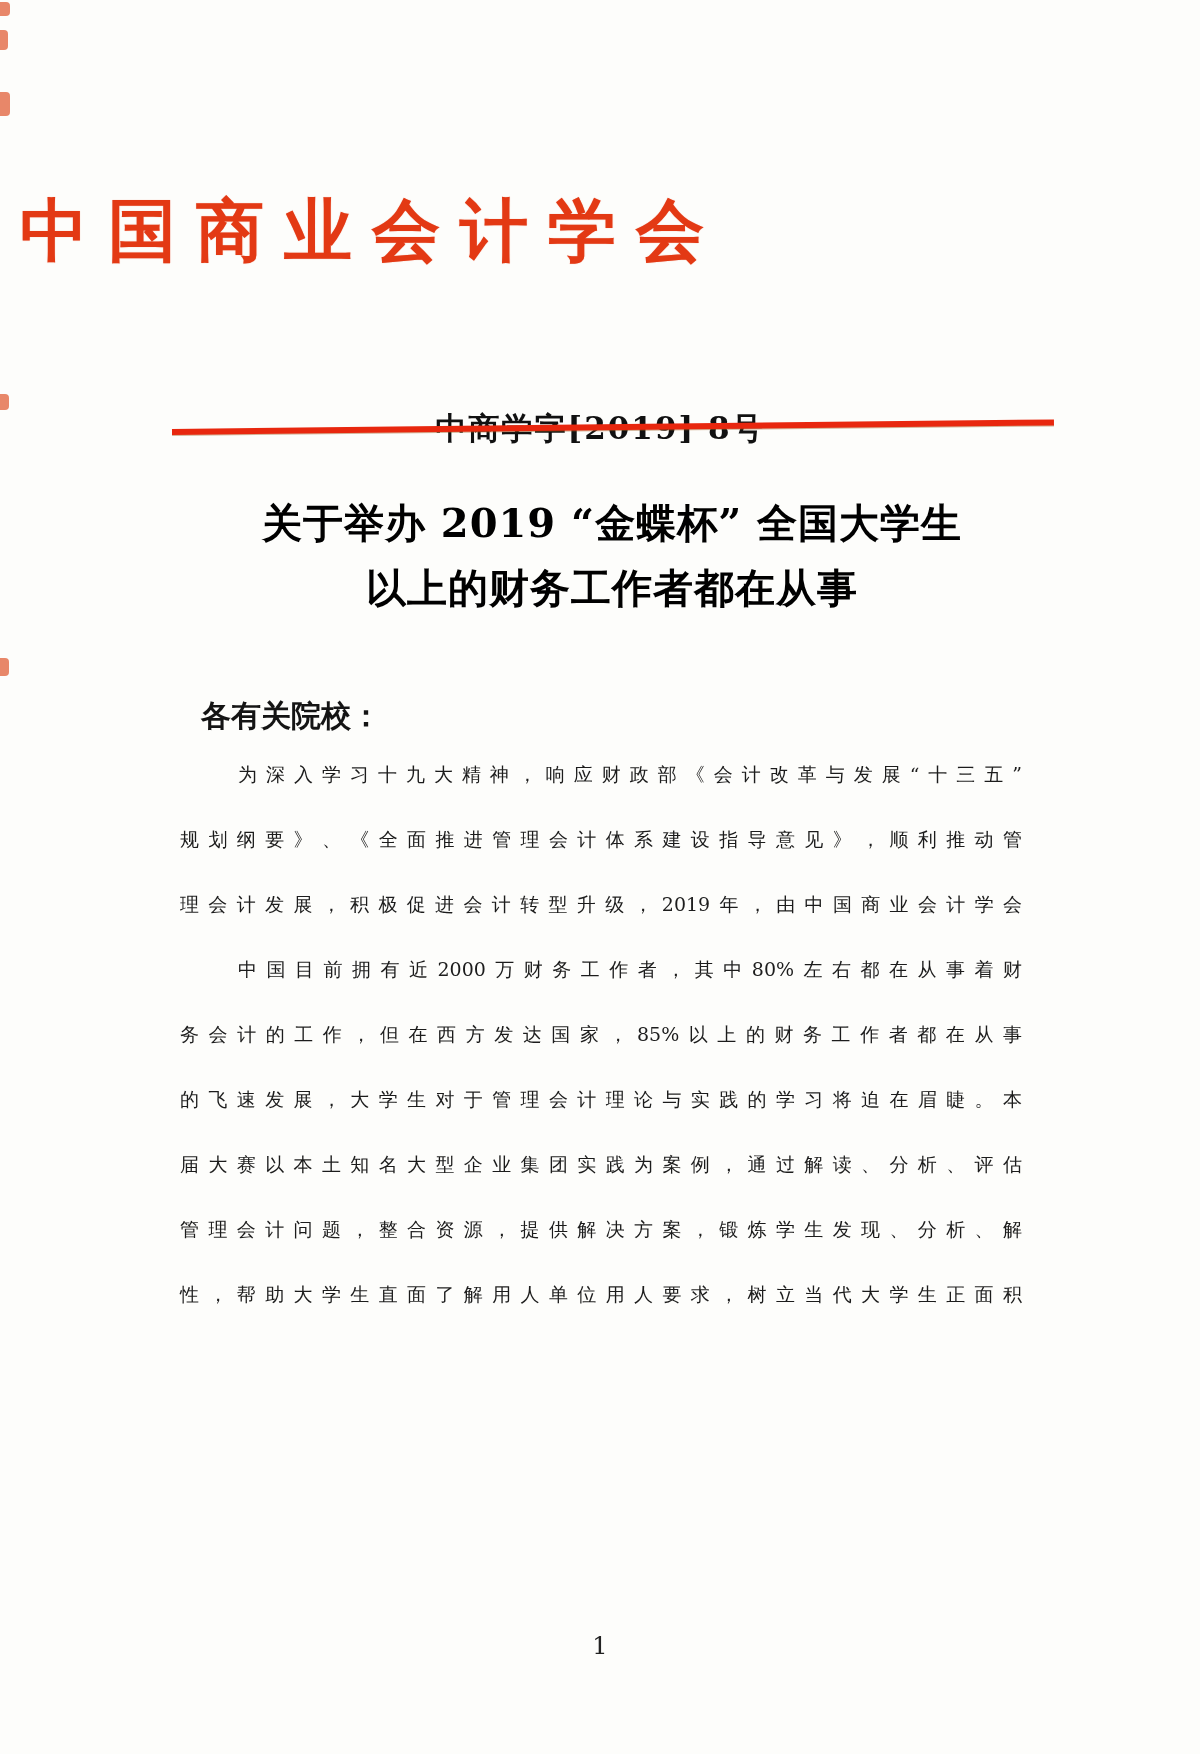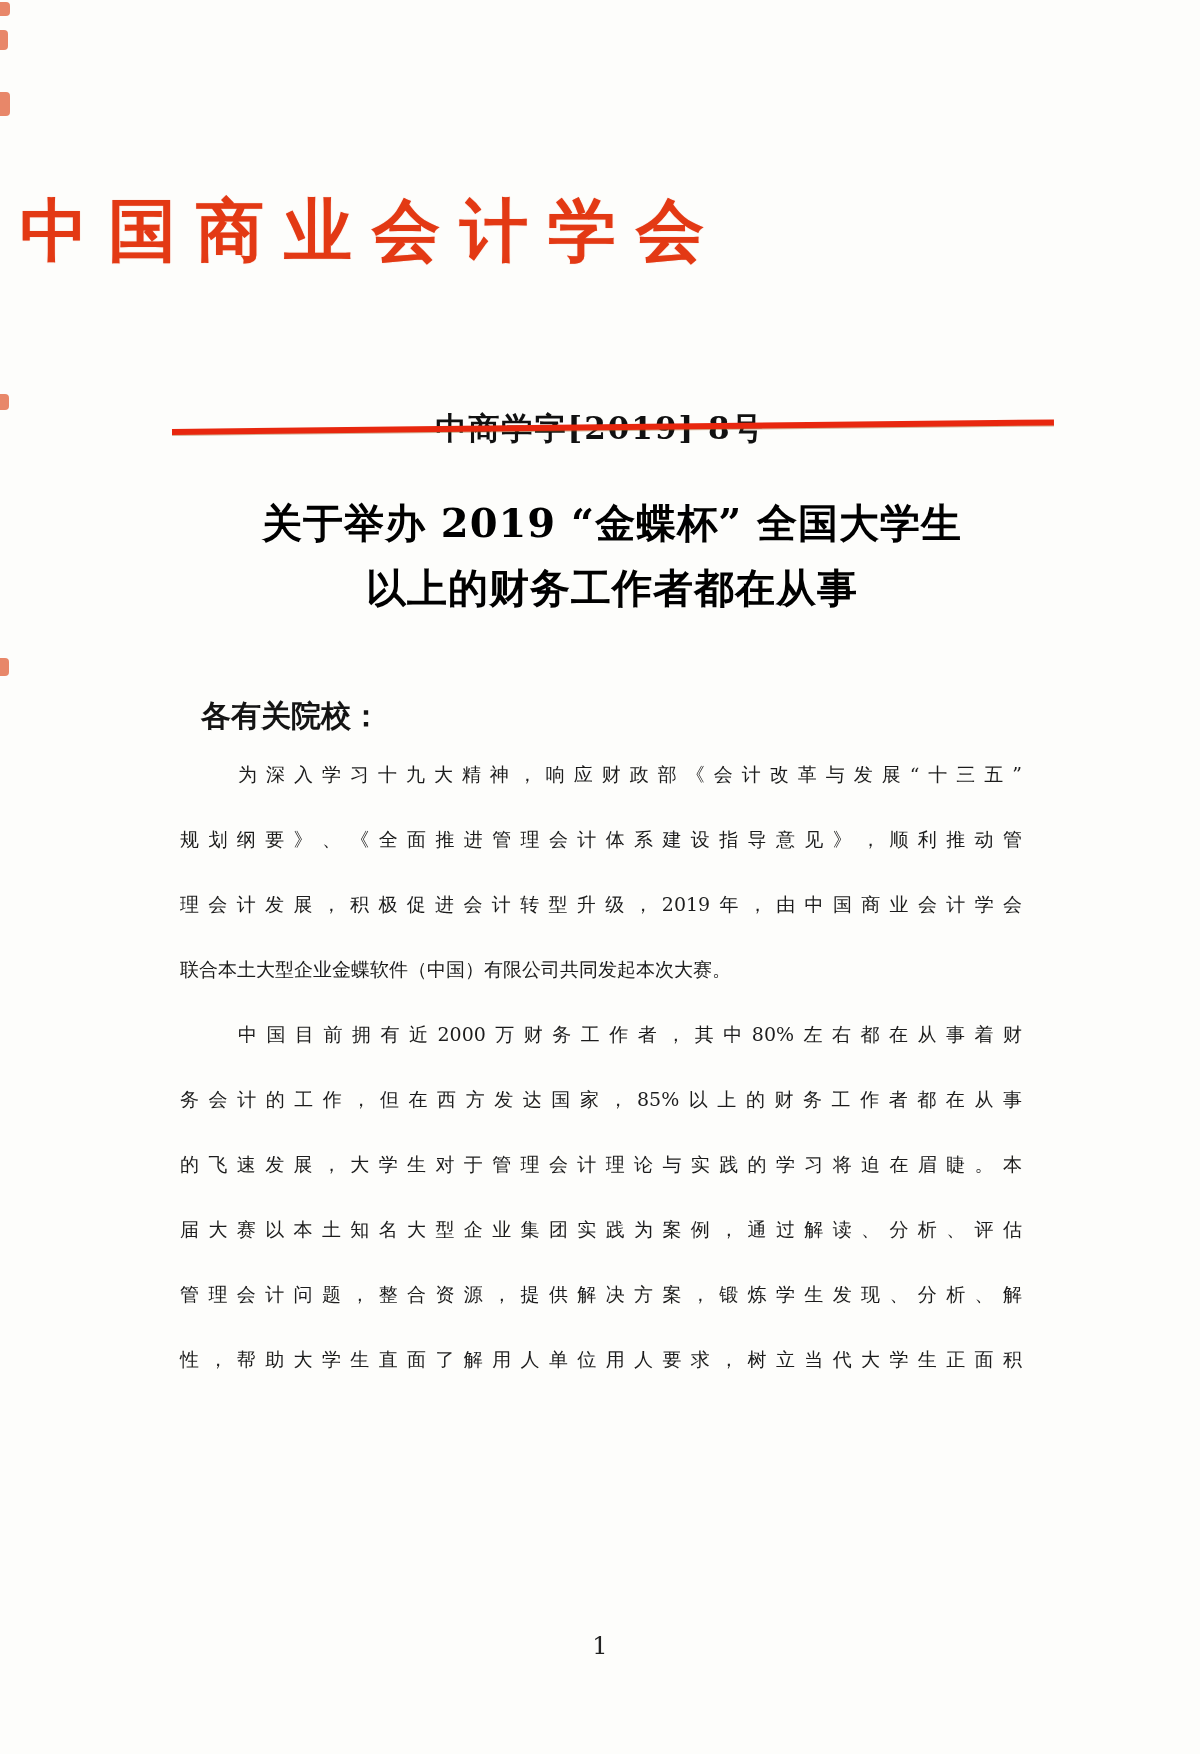--- a/index.html
+++ b/index.html
@@ -141,21 +141,20 @@
   <div class="title-line l1">关于举办 2019 “金蝶杯” 全国大学生</div>
 
   <div class="title-line l2">以上的财务工作者都在从事</div>
 
   <div class="salutation">各有关院校：</div>
 
   <div class="body-block">
     <div class="body-line indent">为深入学习十九大精神，响应财政部《会计改革与发展“十三五”</div>
     <div class="body-line">规划纲要》、《全面推进管理会计体系建设指导意见》，顺利推动管</div>
     <div class="body-line">理会计发展，积极促进会计转型升级，2019年，由中国商业会计学会</div>
-    <div class="body-line para-end">联合本土大型企业金蝶软件（中国）有限公司共同发起本次大赛。</div>
     <div class="body-line indent">中国目前拥有近2000万财务工作者，其中80%左右都在从事着财</div>
     <div class="body-line">务会计的工作，但在西方发达国家，85%以上的财务工作者都在从事</div>
     <div class="body-line">的飞速发展，大学生对于管理会计理论与实践的学习将迫在眉睫。本</div>
     <div class="body-line">届大赛以本土知名大型企业集团实践为案例，通过解读、分析、评估</div>
     <div class="body-line">管理会计问题，整合资源，提供解决方案，锻炼学生发现、分析、解</div>
     <div class="body-line">性，帮助大学生直面了解用人单位用人要求，树立当代大学生正面积</div>
   </div>
 
   <div class="page-number">1</div>
 

